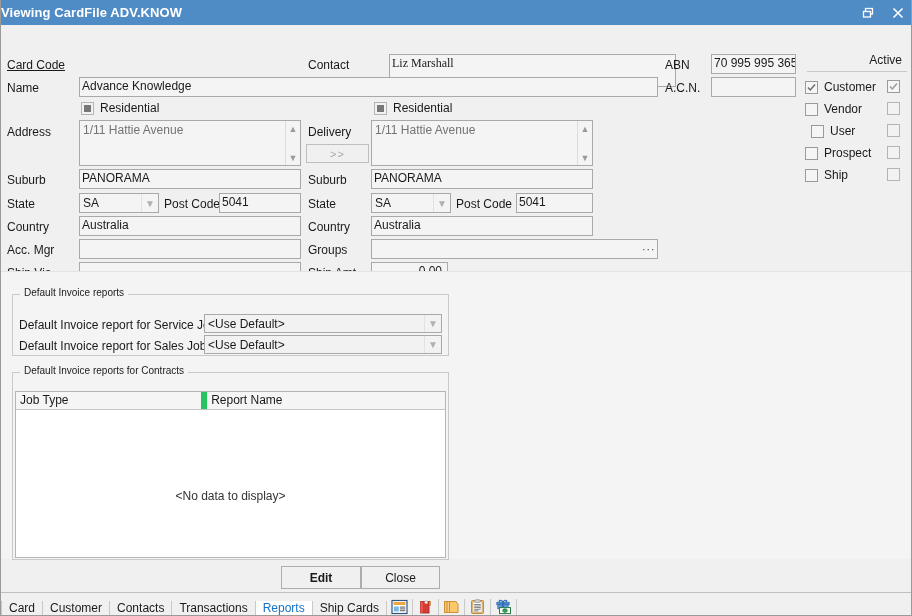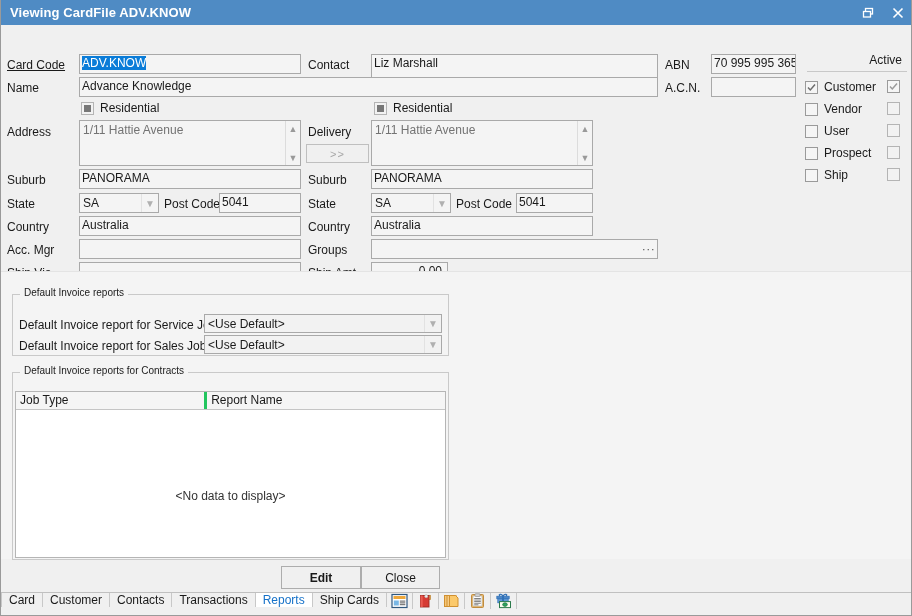--- a/index.html
+++ b/index.html
@@ -25,21 +25,20 @@
   .titlebar {
     position: absolute; left: 0; top: 0;
     width: 912px; height: 25px;
     background: #4f8bc4;
     display: flex; align-items: center;
   }
   .titlebar .title {
     color: #ffffff;
     font-weight: bold;
     font-size: 13px;
-    margin-left: 9px;
     letter-spacing: .1px;
     white-space: nowrap;
   }
   .titlebar .spacer { flex: 1; }
   .tb-btn {
     width: 30px; height: 25px;
     display: flex; align-items: center; justify-content: center;
     color: #ffffff;
   }
   .tb-btn svg { display: block; }
@@ -201,21 +200,21 @@
   }
   .gridhead {
     display: flex;
     height: 18px;
     background: #f5f5f5;
     border-bottom: 1px solid #c5c5c5;
   }
   .gridhead .gh {
     font-size: 12px; color: #1a1a1a;
     padding-left: 4px; line-height: 17px;
-    border-right: 3px solid #22c55e;
+    border-right: 6px solid #22c55e;
     white-space: nowrap; overflow: hidden;
   }
   .gridbody {
     position: relative;
     height: 148px;
     background: #ffffff;
   }
   .nodata {
     position: absolute; left: 0; right: 0; top: 63px;
     text-align: center;
@@ -232,21 +231,21 @@
     color: #1a1a1a;
     display: flex; align-items: center; justify-content: center;
   }
 
   
   .tabstrip {
     position: absolute; left: 0; bottom: 0;
     width: 910px; height: 23px;
     background: #f0f0f0;
     border-top: 1px solid #c0c0c0;
-    display: flex; align-items: flex-start;
+    display: flex; align-items: flex-end;
   }
   .tab {
     display: flex; align-items: center;
     padding: 0 7px;
     font-size: 12px;
     color: #1a1a1a;
     border-right: 1px solid #c8c8c8;
     background: #f0f0f0;
     white-space: nowrap;
   }
@@ -287,24 +286,23 @@
     <div class="tb-btn">
       <svg width="12" height="12" viewBox="0 0 12 12">
         <path d="M1.5 1.5 L10.5 10.5 M10.5 1.5 L1.5 10.5" stroke="#ffffff" stroke-width="1.6" fill="none"></path>
       </svg>
     </div>
   </div>
 
   <div class="formarea">
 
     <div class="lbl ul" style="left:6px; top:33px;">Card Code</div>
-    <div class="fld" style="left:78px; top:29px; width:222px; height:20px;"><span class="selhl">ADV.KNOW</span></div>
 
     <div class="lbl" style="left:307px; top:33px;">Contact</div>
-    <div class="fld" style="left:370px; top:29px; width:287px; height:33px;">Liz Marshall</div>
+    <div class="fld" style="left:388px; top:29px; width:287px; height:33px;font-family:Liberation Serif, serif;">Liz Marshall</div>
 
     <div class="lbl" style="left:664px; top:33px;">ABN</div>
     <div class="fld" style="left:710px; top:29px; width:85px; height:20px;">70 995 995 365</div>
 
     <div class="lbl" style="left:6px; top:56px;">Name</div>
     <div class="fld" style="left:78px; top:52px; width:579px; height:20px;">Advance Knowledge</div>
 
     <div class="lbl" style="left:664px; top:56px;">A.C.N.</div>
     <div class="fld" style="left:710px; top:52px; width:85px; height:20px;"></div>
 
@@ -394,21 +392,21 @@
             <path d="M1 4.6 L3.3 7 L8 1.6" stroke="#9a9a9a" stroke-width="1.5" fill="none"></path>
           </svg>
       </div>
 
       <div class="cbrow" style="left:6px; top:52px;">
         <span class="cbox"></span>
         <span class="cblabel">Vendor</span>
       </div>
       <div class="cbox dimmed" style="position:absolute; left:88px; top:52px;"></div>
 
-      <div class="cbrow" style="left:6px; top:74px;">
+      <div class="cbrow" style="left:12px; top:74px;">
         <span class="cbox"></span>
         <span class="cblabel">User</span>
       </div>
       <div class="cbox dimmed" style="position:absolute; left:88px; top:74px;"></div>
 
       <div class="cbrow" style="left:6px; top:96px;">
         <span class="cbox"></span>
         <span class="cblabel">Prospect</span>
       </div>
       <div class="cbox dimmed" style="position:absolute; left:88px; top:96px;"></div>

